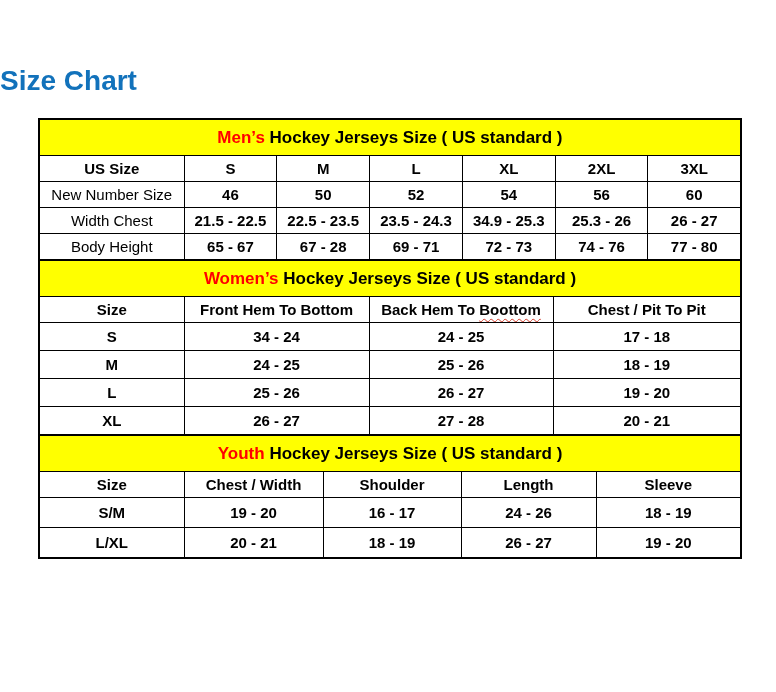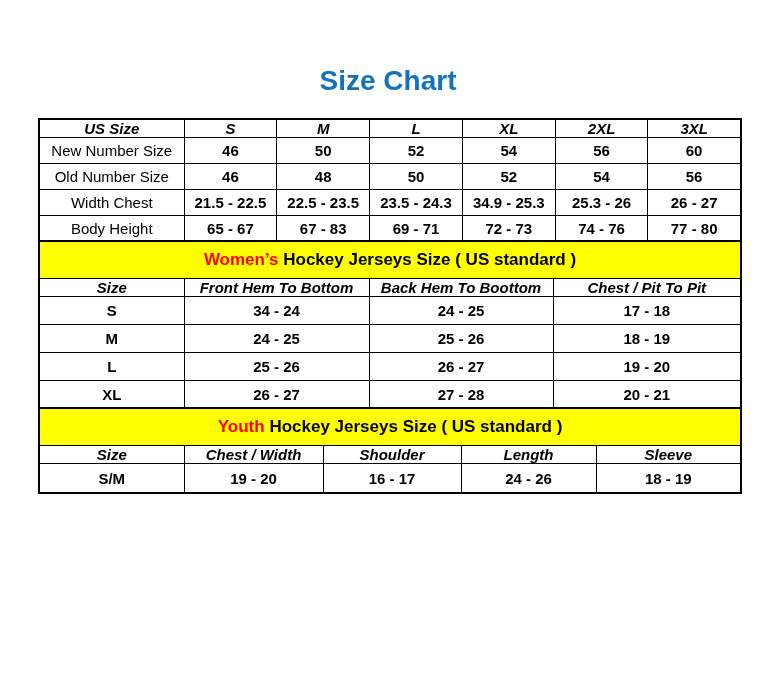--- a/index.html
+++ b/index.html
@@ -8,21 +8,20 @@
     width: 776px; height: 692px;
     background: #ffffff;
     font-family: "Liberation Sans", sans-serif;
     color: #000000;
     overflow: hidden;
   }
   .page { position: relative; width: 776px; height: 692px; }
   .title {
     margin: 0;
     padding-top: 66px;
-    text-align: center;
     font-size: 28px;
     line-height: 1.1;
     font-weight: 700;
     color: #1272BB;
   }
   .tables { margin: 21px 0 0 38px; width: 702px; }
   table.tbl {
     border-collapse: collapse;
     table-layout: fixed;
     width: 702px;
@@ -37,21 +36,21 @@
     padding: 0;
     overflow: hidden;
     white-space: nowrap;
   }
   tr.band td {
     background: #FFFF00;
     font-weight: 700;
     font-size: 17px;
     height: 37px;
   }
-  tr.head th { height: 18px; font-weight: 700; font-style: italic; }
+  tr.head th { height: 26px; font-weight: 700; }
   tr.data th, tr.data td { height: 26px; }
   .wmn tr.data th, .wmn tr.data td { height: 28px; }
   .yth tr.data th, .yth tr.data td { height: 30px; }
   tr.data td.val { font-weight: 700; }
   .mens tr.data th.rowlabel { font-weight: 400; }
   .wmn tr.data th.rowlabel, .yth tr.data th.rowlabel { font-weight: 700; }
   .red { color: #FF0000; }
   .wavy {
     text-decoration: underline;
     text-decoration-style: wavy;
@@ -77,60 +76,54 @@
       <colgroup>
         <col class="c0">
           <col class="cn">
           <col class="cn">
           <col class="cn">
           <col class="cn">
           <col class="cn">
           <col class="cn">
       </colgroup>
       <tbody>
+          <tr class="band">
+        <td colspan="7"><span class="red">Men’s</span><span> Hockey Jerseys Size ( US standard )</span></td>
+      </tr>
       <tr class="head">
         <th>US Size</th>
         <th>S</th>
         <th>M</th>
         <th>L</th>
         <th>XL</th>
         <th>2XL</th>
         <th>3XL</th>
       </tr>
       <tr class="data">
         <th class="rowlabel">New Number Size</th>
         <td class="val">46</td>
         <td class="val">50</td>
         <td class="val">52</td>
         <td class="val">54</td>
         <td class="val">56</td>
         <td class="val">60</td>
       </tr>
       <tr class="data">
-        <th class="rowlabel">Old Number Size</th>
-        <td class="val">46</td>
-        <td class="val">48</td>
-        <td class="val">50</td>
-        <td class="val">52</td>
-        <td class="val">54</td>
-        <td class="val">56</td>
-      </tr>
-      <tr class="data">
         <th class="rowlabel">Width Chest</th>
         <td class="val">21.5 - 22.5</td>
         <td class="val">22.5 - 23.5</td>
         <td class="val">23.5 - 24.3</td>
         <td class="val">34.9 - 25.3</td>
         <td class="val">25.3 - 26</td>
         <td class="val">26 - 27</td>
       </tr>
       <tr class="data">
         <th class="rowlabel">Body Height</th>
         <td class="val">65 - 67</td>
-        <td class="val">67 - 83</td>
+        <td class="val">67 - 28</td>
         <td class="val">69 - 71</td>
         <td class="val">72 - 73</td>
         <td class="val">74 - 76</td>
         <td class="val">77 - 80</td>
       </tr>
     </tbody>
       </table>
 
     <table class="tbl wmn">
       <colgroup>
@@ -195,17 +188,24 @@
         <th>Length</th>
         <th>Sleeve</th>
       </tr>
       <tr class="data">
         <th class="rowlabel">S/M</th>
         <td class="val">19 - 20</td>
         <td class="val">16 - 17</td>
         <td class="val">24 - 26</td>
         <td class="val">18 - 19</td>
       </tr>
+      <tr class="data">
+        <th class="rowlabel">L/XL</th>
+        <td class="val">20 - 21</td>
+        <td class="val">18 - 19</td>
+        <td class="val">26 - 27</td>
+        <td class="val">19 - 20</td>
+      </tr>
     </tbody>
       </table>
 
   </div>
 </div>
 
 </body></html>

